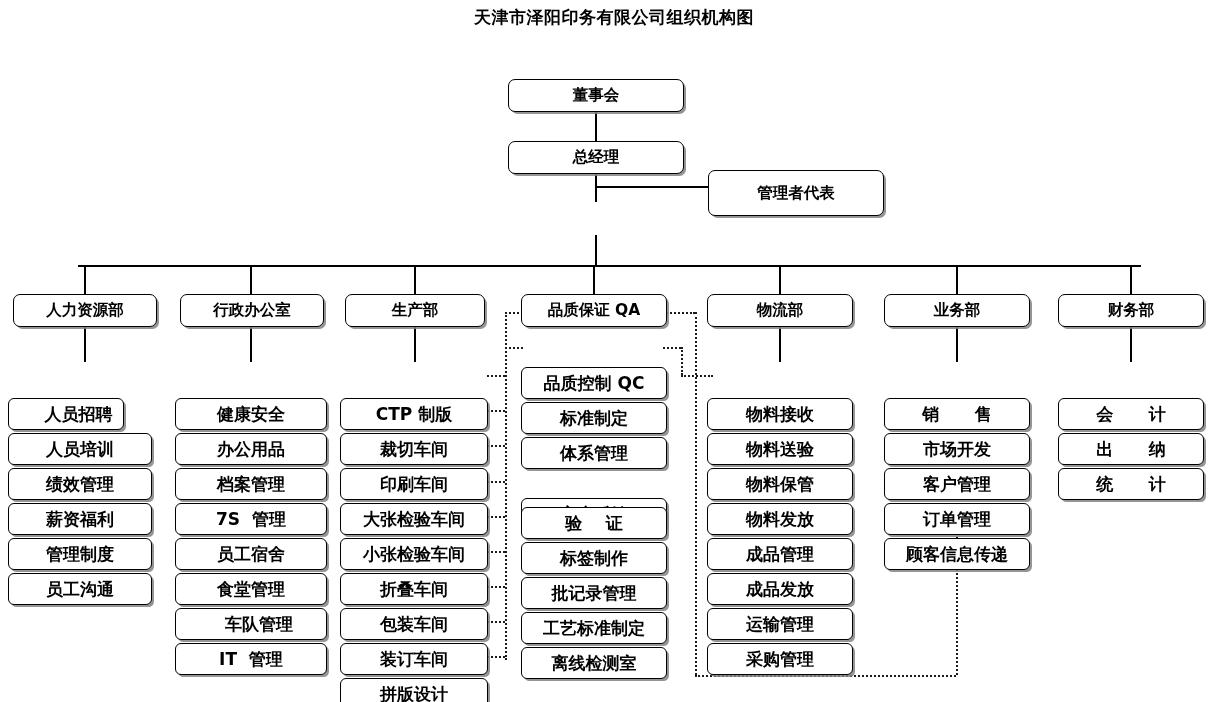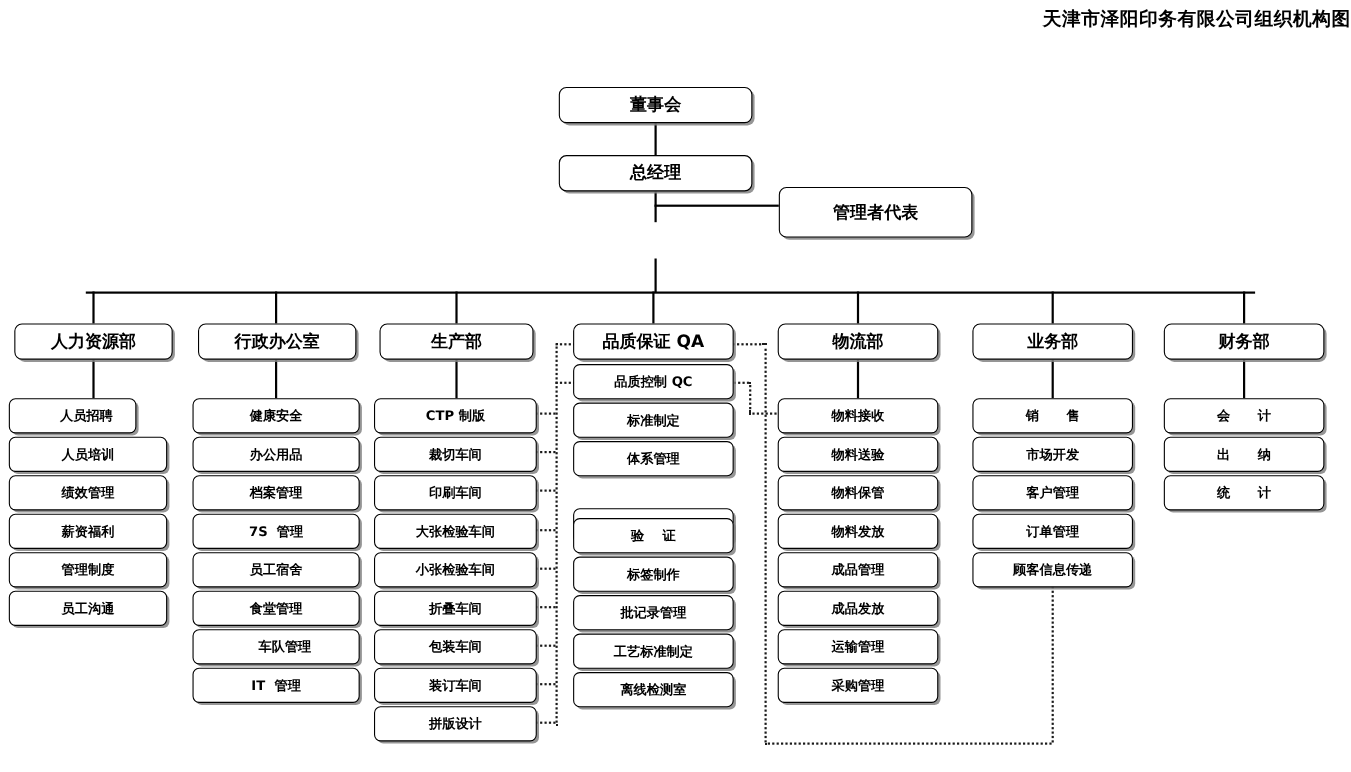--- a/index.html
+++ b/index.html
@@ -7,21 +7,21 @@
     width:1228px;height:702px;
     background:#ffffff;
     font-family:"Liberation Serif","DejaVu Serif",serif;
     overflow:hidden;
     position:relative;
   }
   #chart{position:absolute;left:0;top:0;width:1228px;height:702px;}
 
   .title{
     position:absolute;left:0;top:6px;width:1228px;
-    text-align:right;
+    text-align:center;
     font-size:17px;font-weight:bold;
     font-family:"DejaVu Sans","Liberation Sans",sans-serif;
     letter-spacing:0.5px;
     color:#000;
   }
 
   
   .box{
     position:absolute;
     box-sizing:border-box;
@@ -30,21 +30,21 @@
     background:#ffffff;
     display:flex;align-items:center;justify-content:center;
     font-size:15px;font-weight:bold;
     font-family:"DejaVu Sans","Liberation Sans",sans-serif;
     color:#000;
     white-space:pre;
     box-shadow:2.5px 2.5px 0 -0.5px rgba(130,130,130,0.85);
     z-index:3;
   }
   .box.head{font-size:15.5px;}
-  .box.sub{font-size:12px;border-width:1.5px;border-radius:6px;}
+  .box.sub{font-size:17px;border-width:1.5px;border-radius:6px;margin-top:36px;}
 
   
   .ln{position:absolute;background:#000;z-index:1;}
   .lnv{width:2px;}
   .lnh{height:2px;}
 
   
   .dv{position:absolute;width:0;border-left:2px dotted #1a1a1a;z-index:2;}
   .dh{position:absolute;height:0;border-top:2px dotted #1a1a1a;z-index:2;}
 </style>

